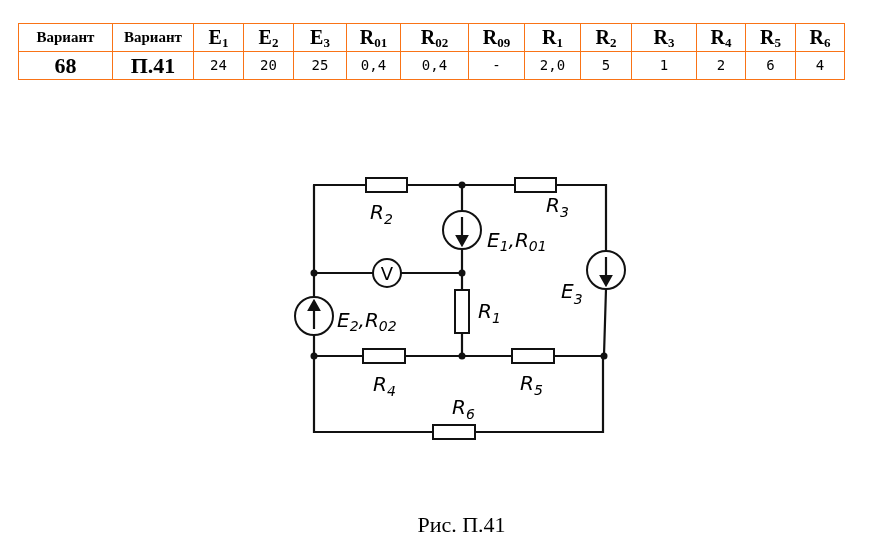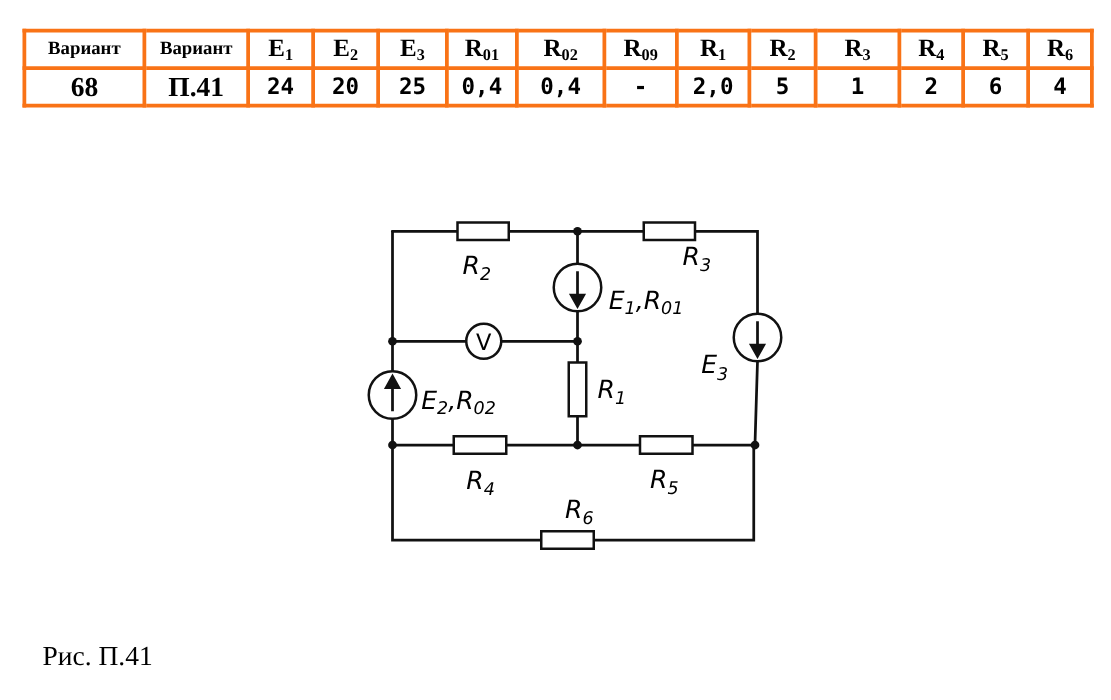--- a/index.html
+++ b/index.html
@@ -1,26 +1,26 @@
 <!DOCTYPE html>
 <html><head>
 <meta charset="utf-8">
 <style>
   html, body { margin: 0; padding: 0; background: #ffffff; }
   body { width: 889px; height: 560px; position: relative; overflow: hidden; font-family: "Liberation Serif", serif; color: #000; }
   table.vt { position: absolute; left: 18px; top: 23px; border-collapse: collapse; }
-  table.vt td { border: 3px solid #f97316; text-align: center; padding: 0; height: 27px; line-height: 27px; }
+  table.vt td { border: 1px solid #f97316; text-align: center; padding: 0; height: 27px; line-height: 27px; }
   table.vt tr.hdr td { font-family: "Liberation Serif", serif; font-weight: bold; font-size: 20px; }
   table.vt tr.hdr td.small { font-size: 15px; }
   table.vt tr.hdr td sub { font-size: 13px; vertical-align: -3px; line-height: 0; }
-  table.vt tr.val td { font-family: "DejaVu Sans Mono", monospace; font-size: 18px; font-weight: bold; }
+  table.vt tr.val td { font-family: "DejaVu Sans Mono", monospace; font-size: 14px; font-weight: normal; }
   table.vt tr.val td.serif { font-family: Liberation Serif, serif; font-size: 22px; font-weight: bold; }
   svg.circ { position: absolute; left: 0; top: 0; }
   svg.circ text { font-family: "DejaVu Sans", sans-serif; font-style: italic; fill: #000; }
-  .caption { position: absolute; left: 0; width: 889px; top: 512px; font-family: "Liberation Serif", serif; font-size: 22px; padding-left: 34px; box-sizing: border-box; }
+  .caption { position: absolute; left: 0; width: 889px; top: 512px; text-align: center; font-family: "Liberation Serif", serif; font-size: 22px; padding-left: 34px; box-sizing: border-box; }
 </style>
 </head>
 <body>
 
 <table class="vt">
   <tbody>
       <tr class="hdr">
     <td class="small" style="width:93px">Вариант</td>
     <td class="small" style="width:80px">Вариант</td>
     <td style="width:49px"><span>E</span><sub>1</sub></td>

